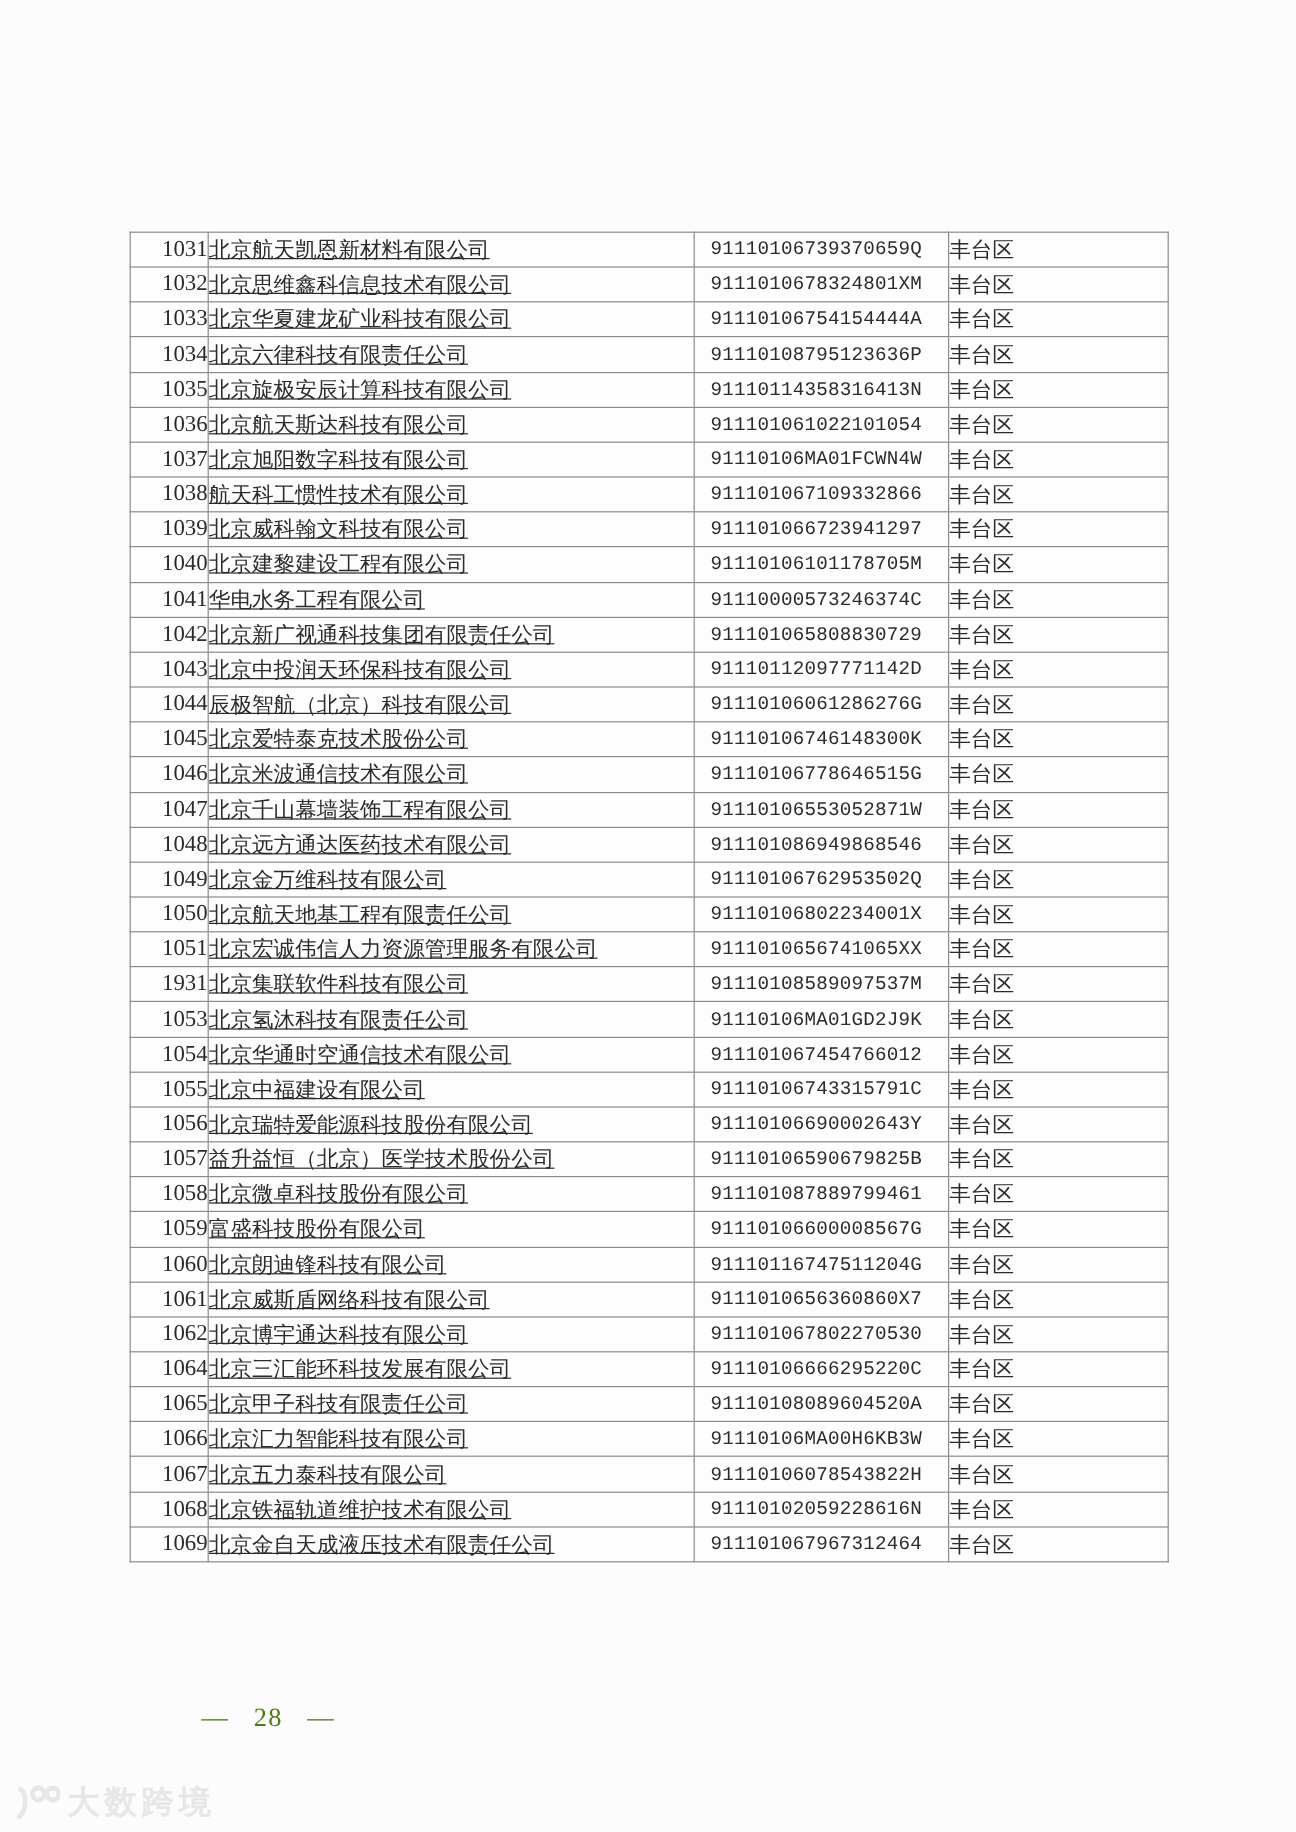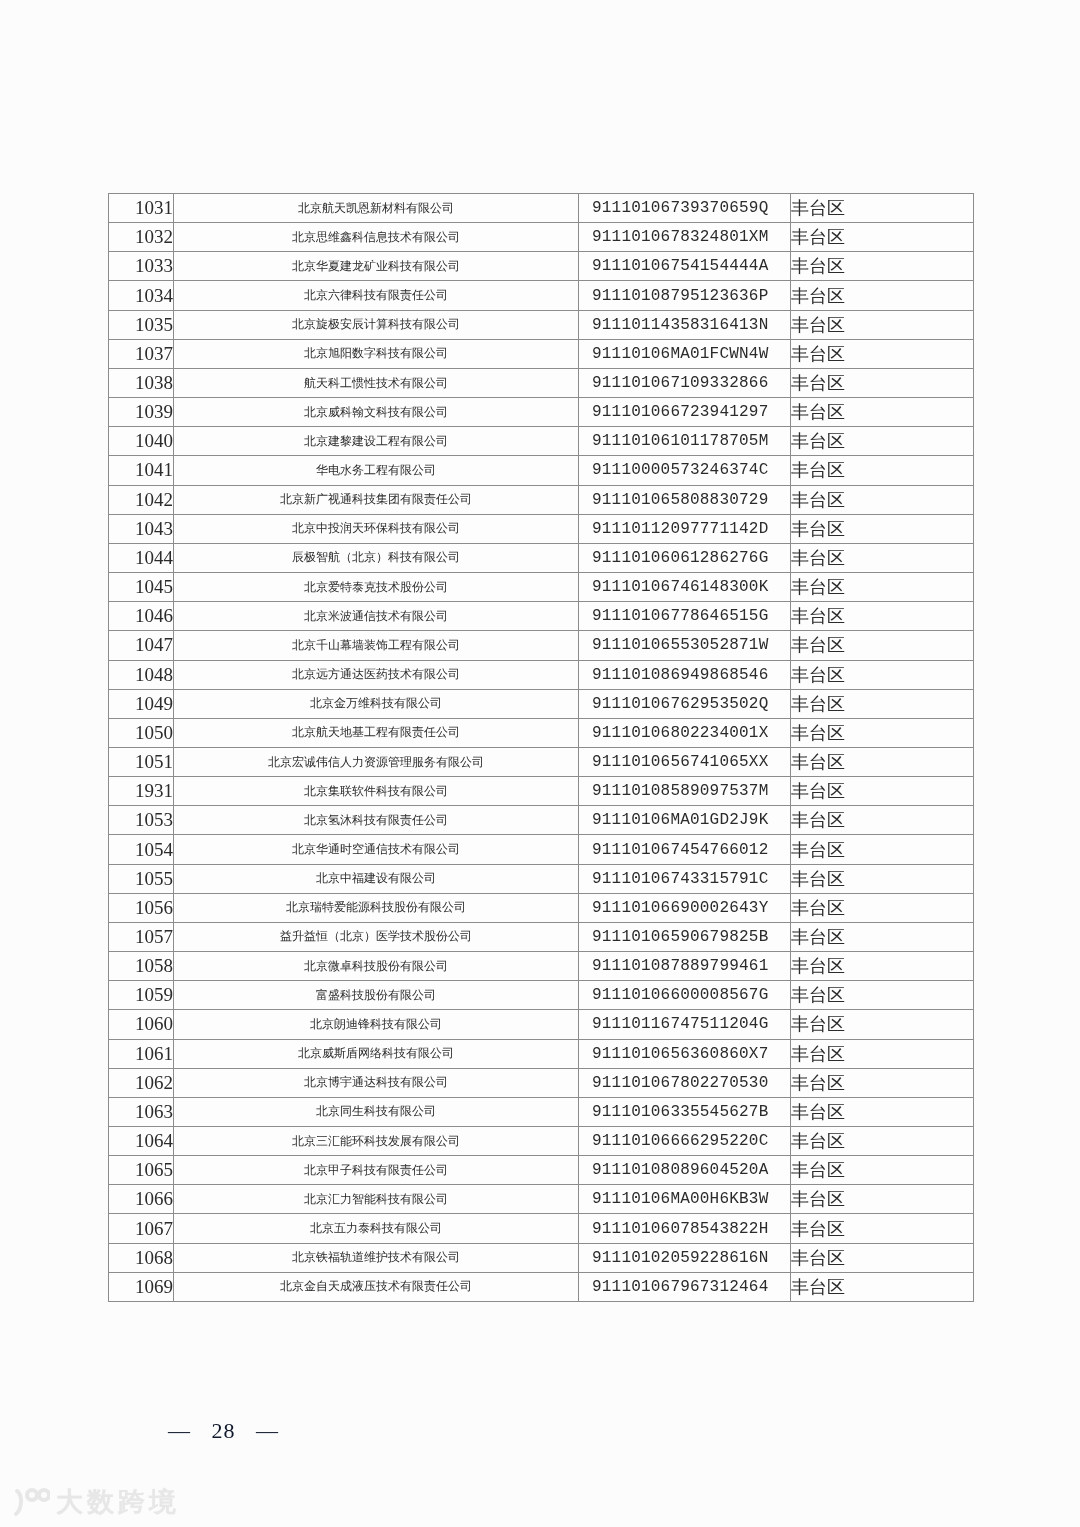--- a/index.html
+++ b/index.html
@@ -20,26 +20,26 @@
   .doc-table td {
     border:1px solid #8c8c8c;
     height:28.17px;
     padding:0;
     white-space:nowrap;
     overflow:hidden;
     vertical-align:middle;
     background:#fdfdfd;
   }
   .doc-table .c0 { text-align:right; font-size:19px; }
-  .doc-table .c1 { text-align:center; font-size:12px; }
+  .doc-table .c1 { font-size:18px;text-decoration:underline; }
   .doc-table .c2 { text-align:left; padding-left:13px; font-size:16px; letter-spacing:0.2px;font-family:Liberation Mono, monospace; }
   .doc-table .c3 { text-align:left; font-size:18px; }
   .page-footer {
     position:absolute; left:168px; top:1418px;
-    font-size:22px; color:#0f172a;
+    font-size:22px; color:#4d7c0f;
     letter-spacing:1px; word-spacing:14px;
   }
   .watermark {
     position:absolute; left:8px; top:1484px;
     display:flex; align-items:center; gap:6px;
     color:#e7e7e7;
     user-select:none;
   }
   .wm-text {
     font-size:27px; font-weight:bold;
@@ -84,20 +84,26 @@
         <td class="c2">91110108795123636P</td>
         <td class="c3">丰台区</td>
       </tr>
       <tr>
         <td class="c0">1035</td>
         <td class="c1">北京旋极安辰计算科技有限公司</td>
         <td class="c2">91110114358316413N</td>
         <td class="c3">丰台区</td>
       </tr>
       <tr>
+        <td class="c0">1036</td>
+        <td class="c1">北京航天斯达科技有限公司</td>
+        <td class="c2">911101061022101054</td>
+        <td class="c3">丰台区</td>
+      </tr>
+      <tr>
         <td class="c0">1037</td>
         <td class="c1">北京旭阳数字科技有限公司</td>
         <td class="c2">91110106MA01FCWN4W</td>
         <td class="c3">丰台区</td>
       </tr>
       <tr>
         <td class="c0">1038</td>
         <td class="c1">航天科工惯性技术有限公司</td>
         <td class="c2">911101067109332866</td>
         <td class="c3">丰台区</td>
@@ -237,26 +243,20 @@
       <tr>
         <td class="c0">1061</td>
         <td class="c1">北京威斯盾网络科技有限公司</td>
         <td class="c2">9111010656360860X7</td>
         <td class="c3">丰台区</td>
       </tr>
       <tr>
         <td class="c0">1062</td>
         <td class="c1">北京博宇通达科技有限公司</td>
         <td class="c2">911101067802270530</td>
-        <td class="c3">丰台区</td>
-      </tr>
-      <tr>
-        <td class="c0">1063</td>
-        <td class="c1">北京同生科技有限公司</td>
-        <td class="c2">91110106335545627B</td>
         <td class="c3">丰台区</td>
       </tr>
       <tr>
         <td class="c0">1064</td>
         <td class="c1">北京三汇能环科技发展有限公司</td>
         <td class="c2">91110106666295220C</td>
         <td class="c3">丰台区</td>
       </tr>
       <tr>
         <td class="c0">1065</td>

